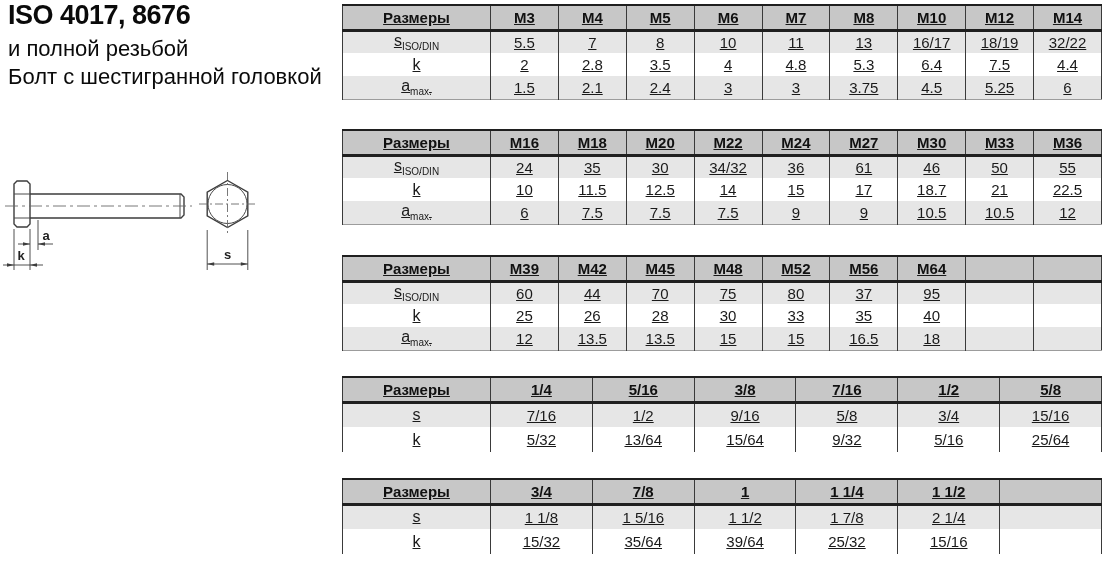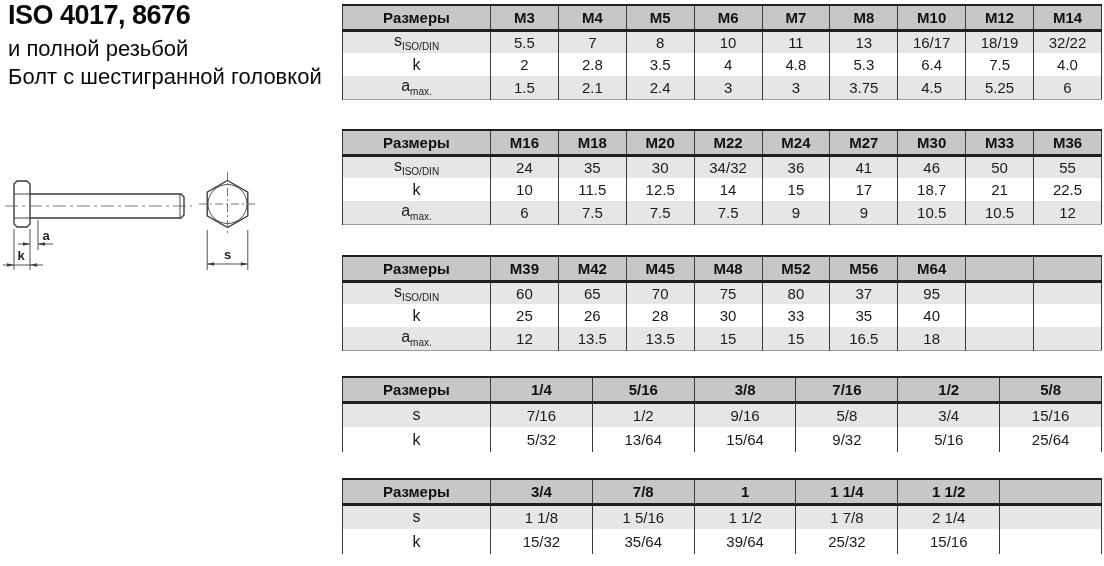--- a/index.html
+++ b/index.html
@@ -53,20 +53,21 @@
     position: absolute;
     left: 342px;
     width: 760px;
     border-collapse: collapse;
     table-layout: fixed;
     font-size: 15px;
     color: #1a1a1a;
     border-top: 2px solid #1f1f1f;
     border-left: 1px solid #3a3a3a;
     border-right: 1px solid #3a3a3a;
+    text-decoration: underline;
   }
   table.dim-table.with-bottom { border-bottom: 1px solid #9c9c9c; }
   table.dim-table th, table.dim-table td {
     border-left: 1px solid #3a3a3a;
     text-align: center;
     vertical-align: middle;
     padding: 0;
     overflow: hidden;
   }
   table.dim-table thead tr { background: #c7c7c7; }
@@ -192,21 +193,21 @@
       <tr>
         <td class="row-label"><span class="main">k</span></td>
         <td>2</td>
         <td>2.8</td>
         <td>3.5</td>
         <td>4</td>
         <td>4.8</td>
         <td>5.3</td>
         <td>6.4</td>
         <td>7.5</td>
-        <td>4.0</td>
+        <td>4.4</td>
       </tr>
       <tr class="shaded">
         <td class="row-label"><span class="main">a</span><sub>max.</sub></td>
         <td>1.5</td>
         <td>2.1</td>
         <td>2.4</td>
         <td>3</td>
         <td>3</td>
         <td>3.75</td>
         <td>4.5</td>
@@ -243,21 +244,21 @@
       </tr>
     </thead>
     <tbody>
       <tr class="shaded">
         <td class="row-label"><span class="main">s</span><sub>ISO/DIN</sub></td>
         <td>24</td>
         <td>35</td>
         <td>30</td>
         <td>34/32</td>
         <td>36</td>
-        <td>41</td>
+        <td>61</td>
         <td>46</td>
         <td>50</td>
         <td>55</td>
       </tr>
       <tr>
         <td class="row-label"><span class="main">k</span></td>
         <td>10</td>
         <td>11.5</td>
         <td>12.5</td>
         <td>14</td>
@@ -305,21 +306,21 @@
         <th>M56</th>
         <th>M64</th>
         <th></th>
         <th></th>
       </tr>
     </thead>
     <tbody>
       <tr class="shaded">
         <td class="row-label"><span class="main">s</span><sub>ISO/DIN</sub></td>
         <td>60</td>
-        <td>65</td>
+        <td>44</td>
         <td>70</td>
         <td>75</td>
         <td>80</td>
         <td>37</td>
         <td>95</td>
         <td></td>
         <td></td>
       </tr>
       <tr>
         <td class="row-label"><span class="main">k</span></td>

